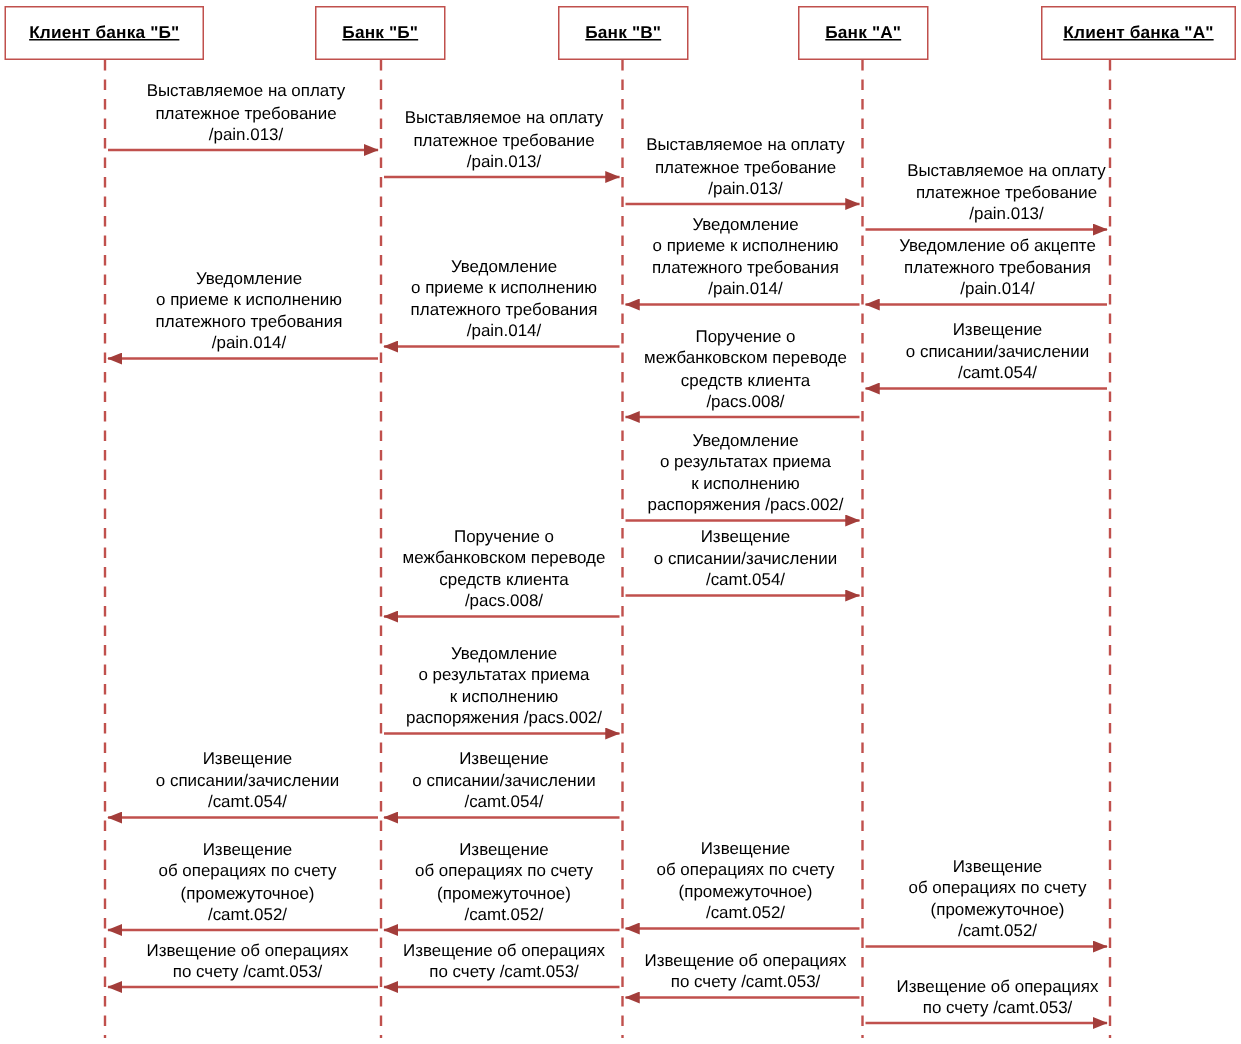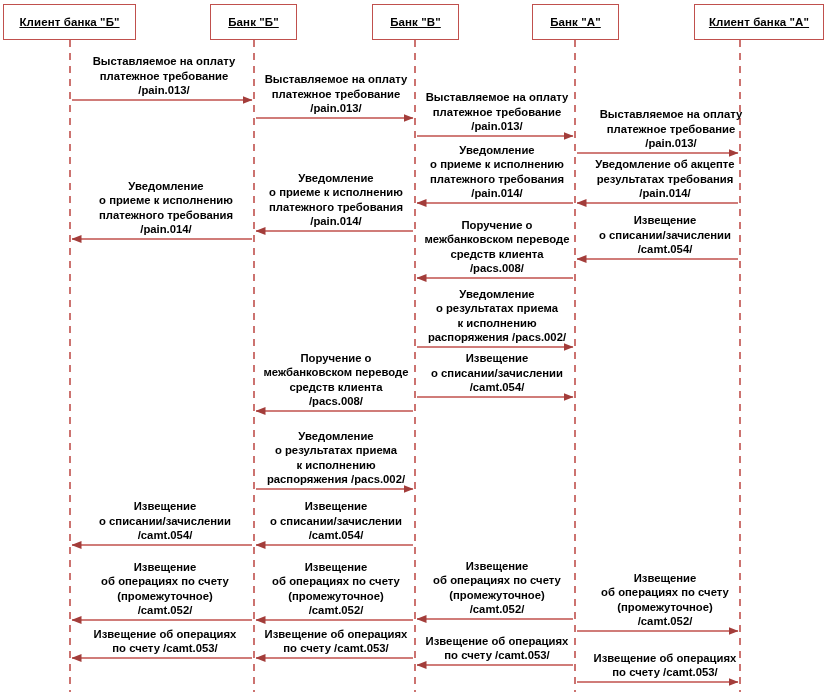--- a/index.html
+++ b/index.html
@@ -24,21 +24,20 @@
   }
   .msg-label{
     position:absolute;
     box-sizing:border-box;
     text-align:center;
     font-size:11.3px;
     line-height:14.2px;
     color:#000;
     white-space:pre-line;
     pointer-events:none;
-    font-weight:bold;
   }
   .msg-label.bot{display:flex;flex-direction:column;justify-content:flex-end;}
 </style>
 </head>
 <body>
 
 <div id="diagram">
   <svg id="svg-layer" viewBox="0 0 827 696">
     <defs>
       <marker id="arrow-r" markerWidth="10" markerHeight="8" refX="9.5" refY="4" orient="auto" markerUnits="userSpaceOnUse">
@@ -106,21 +105,21 @@
       <div class="msg-label bot" style="left: 258px; top: 68px; width: 156px; height: 47px;">Выставляемое на оплату
 платежное требование
 /pain.013/</div>
       <div class="msg-label bot" style="left: 419px; top: 86px; width: 156px; height: 47px;">Выставляемое на оплату
 платежное требование
 /pain.013/</div>
       <div class="msg-label bot" style="left: 590px; top: 103px; width: 162px; height: 47px;">Выставляемое на оплату
 платежное требование
 /pain.013/</div>
       <div class="msg-label bot" style="left: 584px; top: 153px; width: 162px; height: 47px;">Уведомление об акцепте
-результатах требования
+платежного требования
 /pain.014/</div>
       <div class="msg-label bot" style="left: 419px; top: 139px; width: 156px; height: 61px;">Уведомление
 о приеме к исполнению
 платежного требования
 /pain.014/</div>
       <div class="msg-label bot" style="left: 258px; top: 153px; width: 156px; height: 75px;">Уведомление
 о приеме к исполнению
 платежного требования
 /pain.014/</div>
       <div class="msg-label bot" style="left: 78px; top: 168px; width: 176px; height: 68px;">Уведомление

